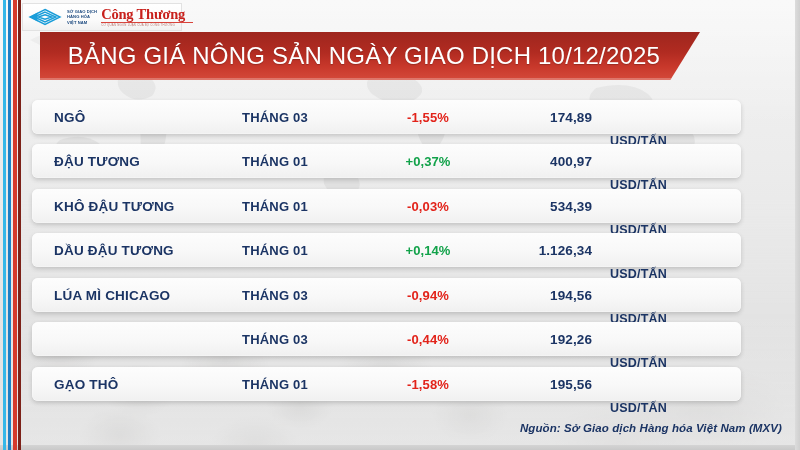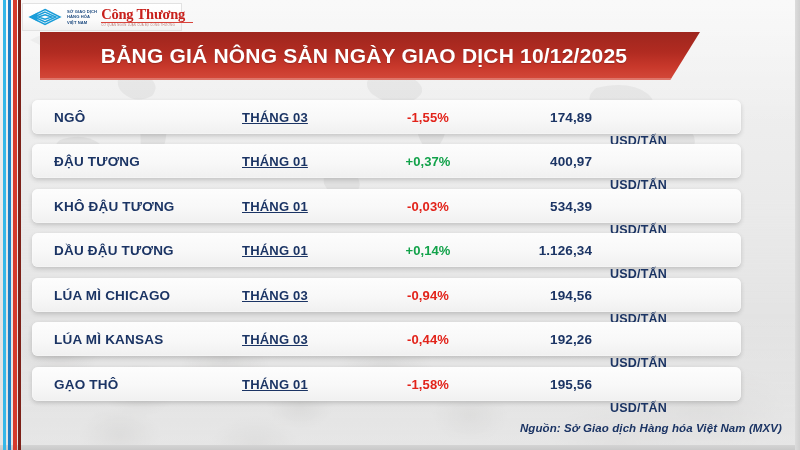--- a/index.html
+++ b/index.html
@@ -102,40 +102,40 @@
     display: flex; align-items: center; justify-content: center;
     box-shadow: 0 1px 3px rgba(0,0,0,.18);
   }
   .title-bar::after {
     content: ""; position: absolute; left: 0; right: 0; bottom: 0; height: 2px;
     background: rgba(255,255,255,.25);
   }
   .title-text {
     position: relative;
     color: #ffffff;
-    font-size: 21px; font-weight: 700;
+    font-size: 24px; font-weight: 400;
     letter-spacing: .2px;
     white-space: nowrap;
     text-shadow: 0 1px 1px rgba(0,0,0,.22);
     transform: translateX(-6px);
   }
 
   
   .rows { position: absolute; left: 0; top: 0; width: 800px; height: 450px; z-index: 4; }
   .row {
     position: absolute;
     left: 32px; width: 709px; height: 34px;
     background: linear-gradient(180deg,#fdfdfd 0%, #f8f8f8 55%, #f0f0f0 100%);
     border-radius: 6px;
     box-shadow: 0 2px 4px rgba(60,60,60,.22), 0 0 0 .5px rgba(255,255,255,.6) inset;
     display: flex; align-items: center;
     color: #1b3464;
   }
   .c-name  { position: absolute; left: 22px;  font-size: 13.5px; font-weight: 700; letter-spacing: .2px; white-space: nowrap; }
-  .c-month { position: absolute; left: 210px; font-size: 13px;   font-weight: 700; letter-spacing: .2px; white-space: nowrap; text-decoration: underline; }
+  .c-month { position: absolute; left: 210px; font-size: 13px;   font-weight: 700; letter-spacing: .2px; white-space: nowrap; }
   .c-chg   { position: absolute; left: 348px; width: 96px; text-align: center;
              font-size: 13px; font-weight: 700; letter-spacing: .1px; white-space: nowrap; }
   .c-price { position: absolute; left: 452px; width: 108px; text-align: right;
              font-size: 13.5px; font-weight: 700; letter-spacing: .1px; white-space: nowrap; }
   .c-unit  { position: absolute; left: 578px; font-size: 12.5px; font-weight: 700; letter-spacing: .2px; white-space: nowrap; margin-top: 47px; }
 
   .up   { color: #12a24a; }
   .down { color: #e2231a; }
 
   
@@ -246,21 +246,20 @@
         <div class="c-unit">USD/TẤN</div>
       </div>
       <div class="row" style="top: 278px;">
         <div class="c-name">LÚA MÌ CHICAGO</div>
         <div class="c-month">THÁNG 03</div>
         <div class="c-chg down">-0,94%</div>
         <div class="c-price">194,56</div>
         <div class="c-unit">USD/TẤN</div>
       </div>
       <div class="row" style="top: 322px;">
-        <div class="c-name">LÚA MÌ KANSAS</div>
         <div class="c-month">THÁNG 03</div>
         <div class="c-chg down">-0,44%</div>
         <div class="c-price">192,26</div>
         <div class="c-unit">USD/TẤN</div>
       </div>
       <div class="row" style="top: 367px;">
         <div class="c-name">GẠO THÔ</div>
         <div class="c-month">THÁNG 01</div>
         <div class="c-chg down">-1,58%</div>
         <div class="c-price">195,56</div>

